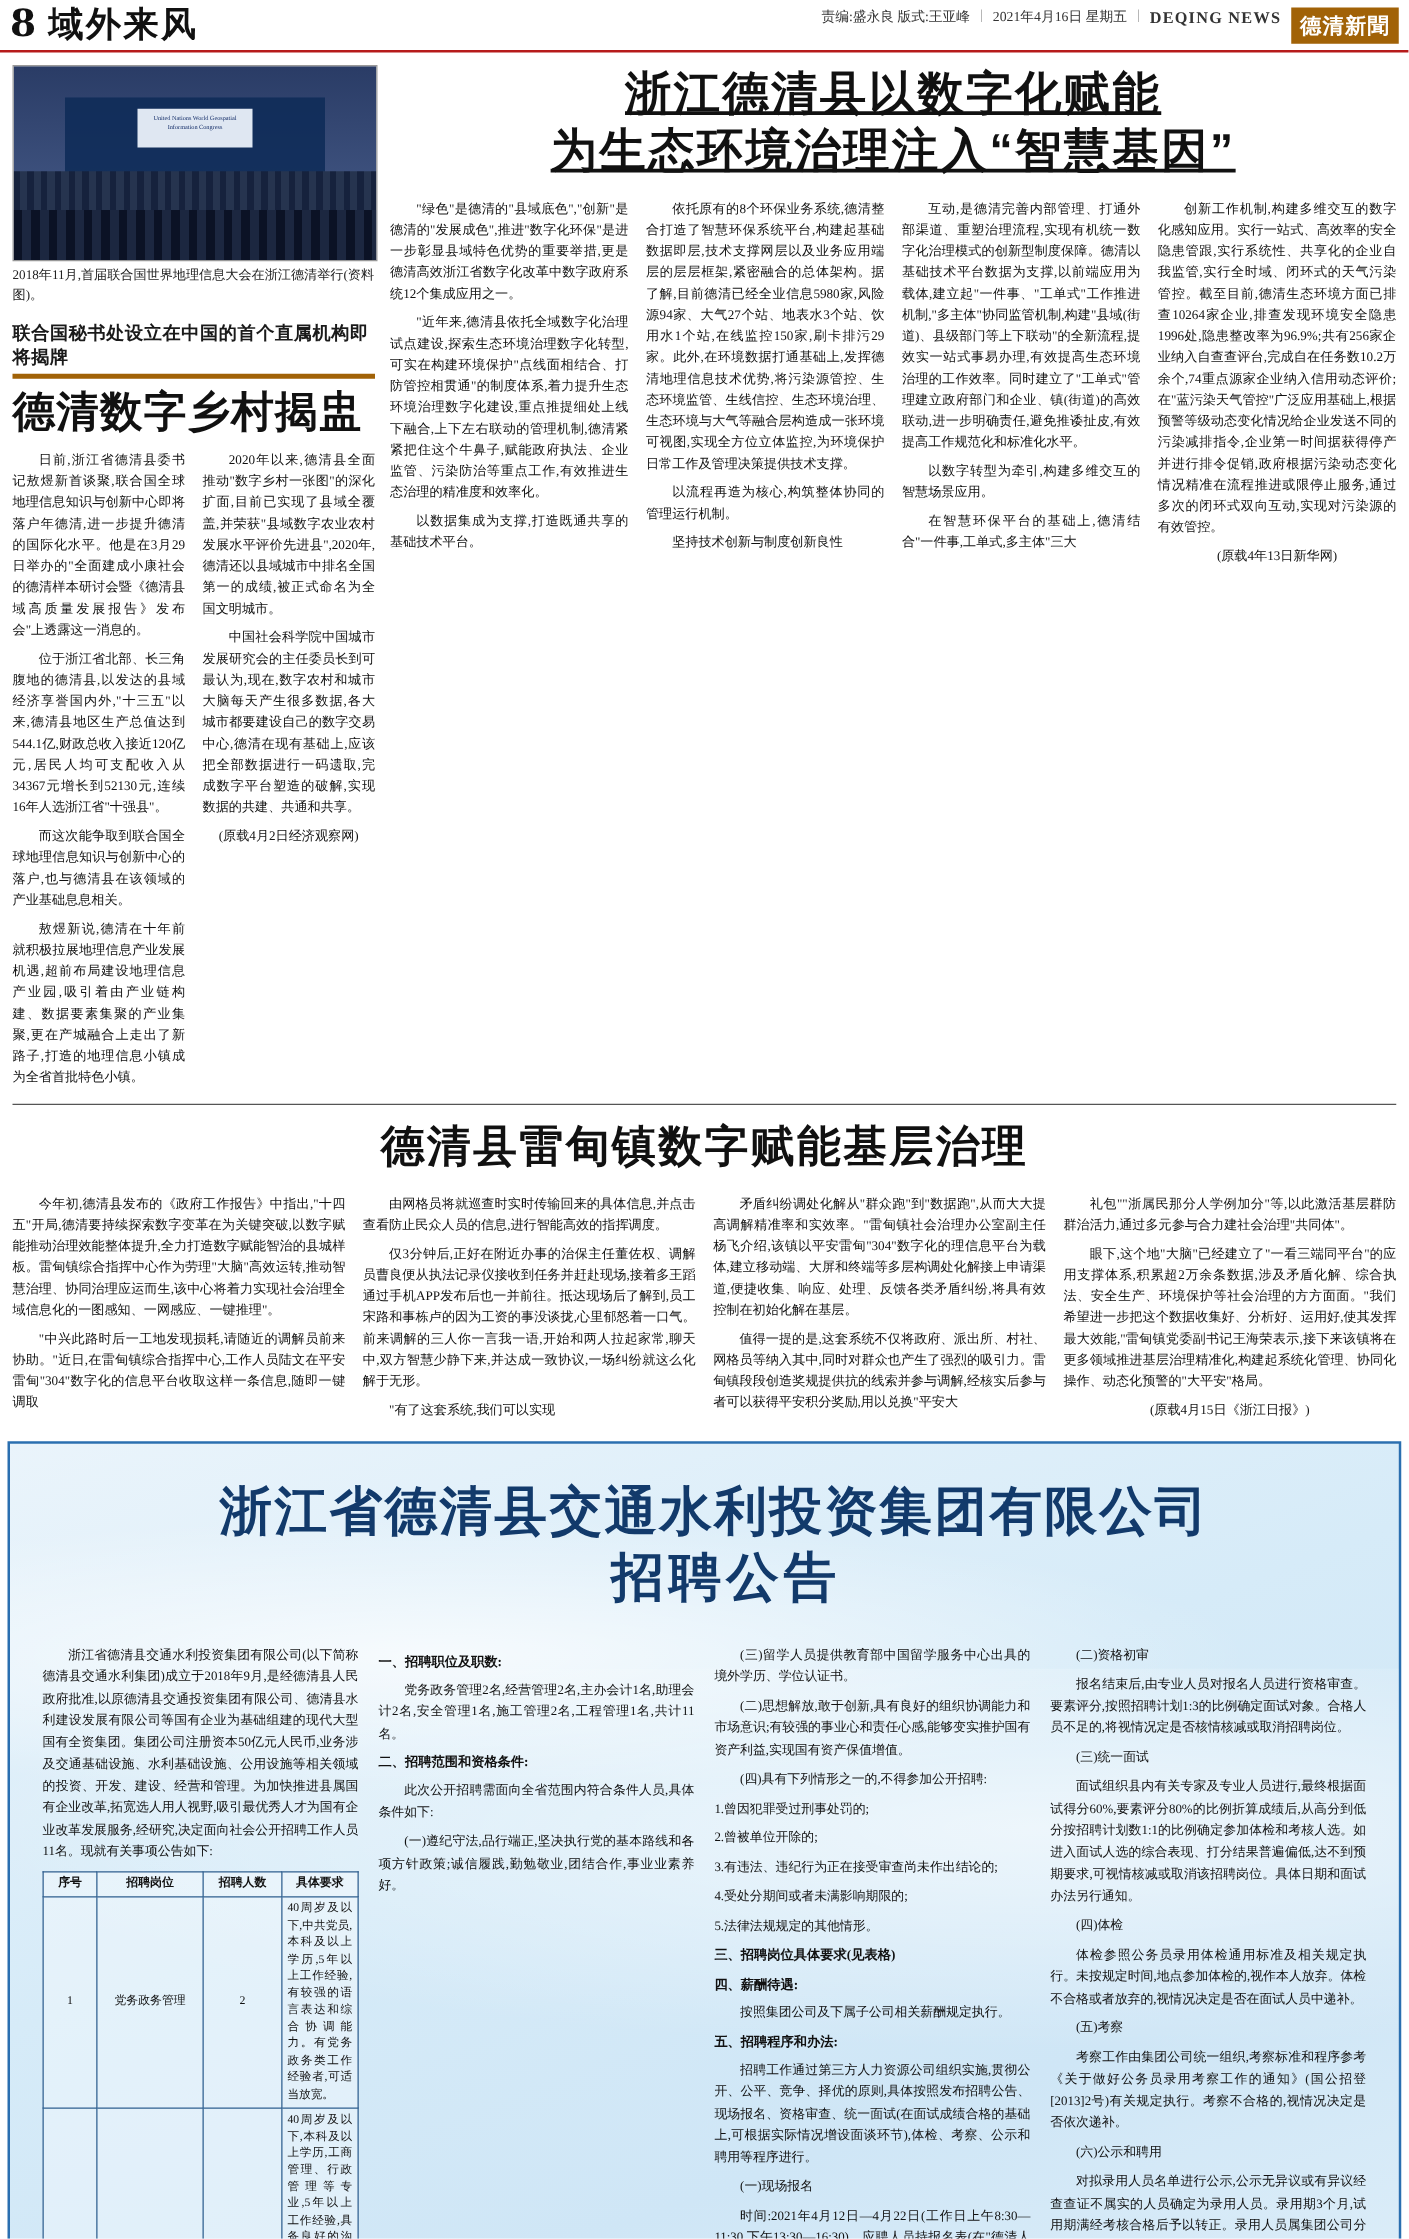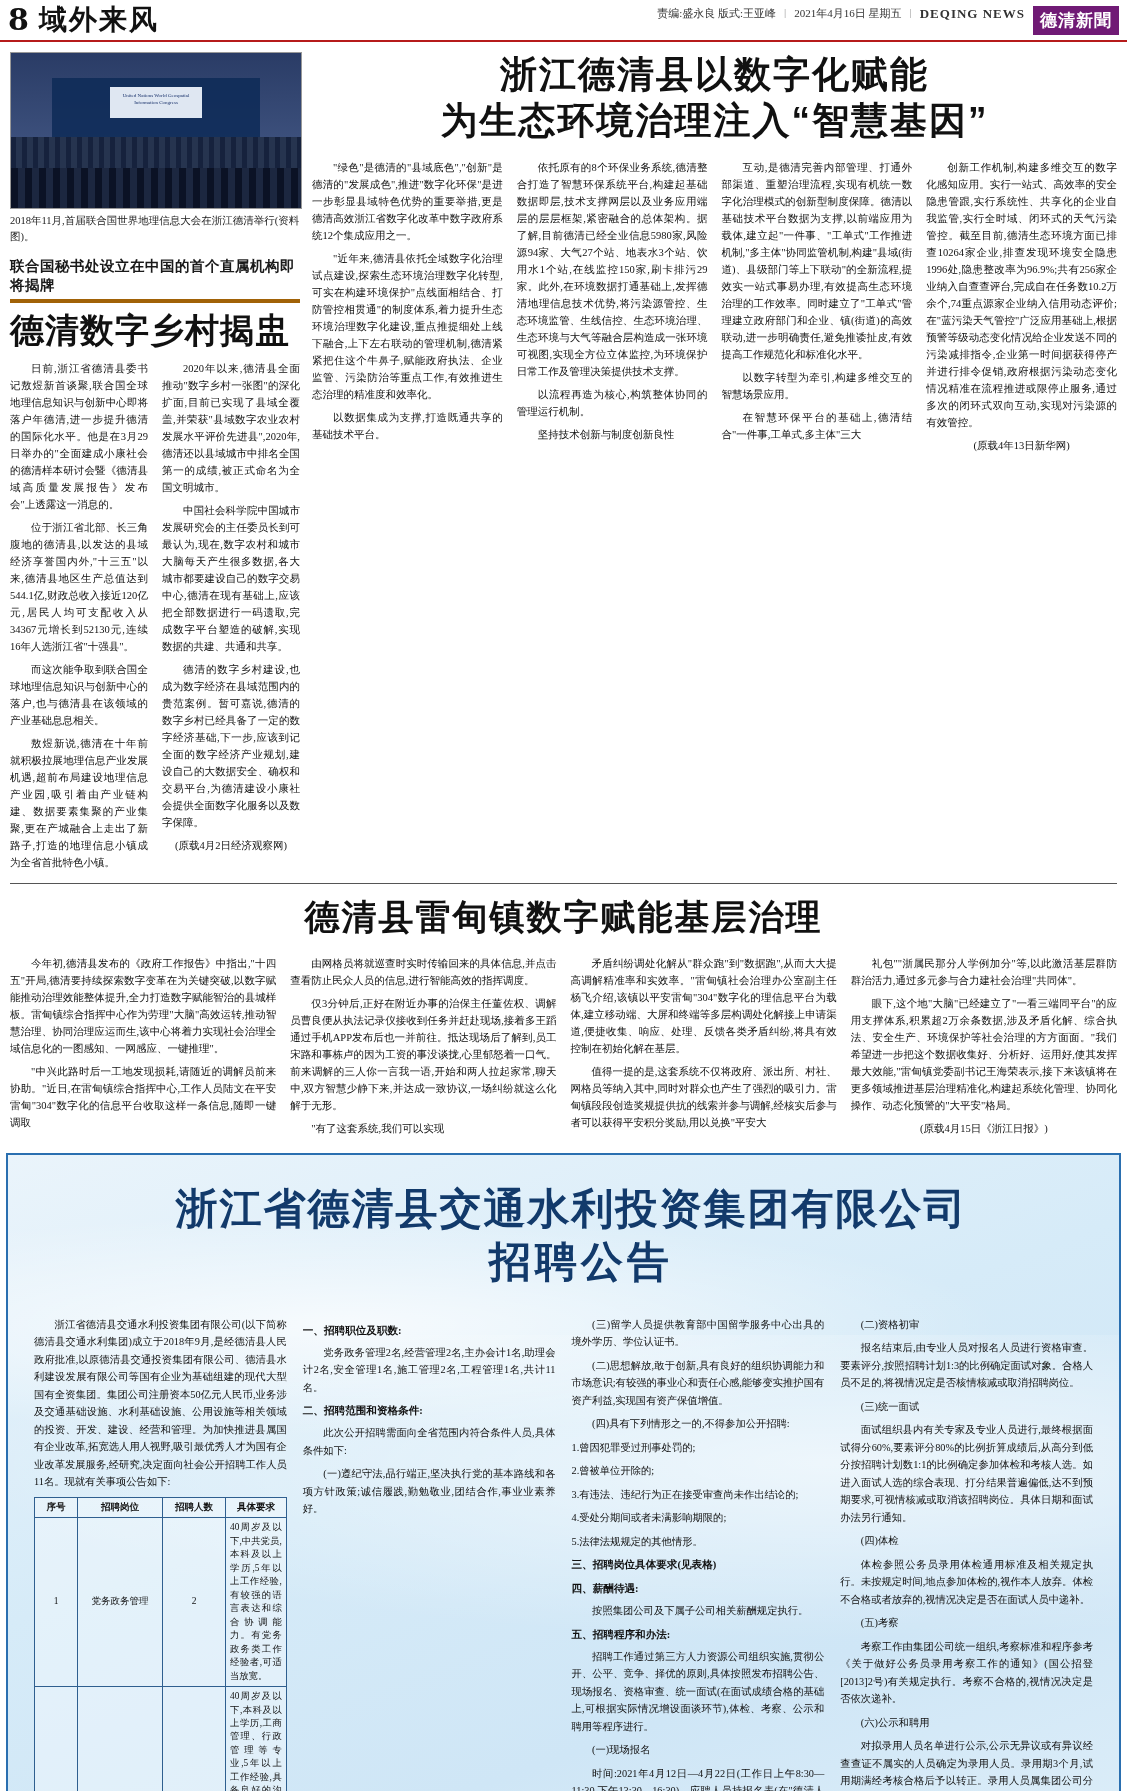--- a/index.html
+++ b/index.html
@@ -6,39 +6,39 @@
   body{width:1127px;font-family:"Liberation Serif",serif;color:#111;}
   .page{width:1127px;height:1791px;position:relative;overflow:hidden;background:#fff;}
 
   
   .masthead{height:40px;border-bottom:2px solid #b61b1b;display:flex;align-items:center;padding:0 8px;}
   .page-num{font-family:"DejaVu Serif",serif;font-size:30px;font-weight:bold;color:#111;margin-right:10px;line-height:1;}
   .section-title{font-size:28px;font-weight:bold;letter-spacing:2px;font-family:"Liberation Sans",sans-serif;}
   .masthead-right{margin-left:auto;display:flex;align-items:flex-start;gap:8px;font-size:11px;color:#333;}
   .masthead-right .sep{color:#999;}
   .deqing-en{font-family:"Liberation Serif",serif;font-weight:bold;font-size:13px;letter-spacing:1px;}
-  .logo-box{background:#701a75;color:#fff;font-size:17px;font-weight:bold;padding:3px 7px;letter-spacing:1px;}
+  .logo-box{background:#a16207;color:#fff;font-size:17px;font-weight:bold;padding:3px 7px;letter-spacing:1px;}
 
   
   .top-zone{display:flex;padding:10px 10px 0 10px;gap:12px;}
   .left-col{width:290px;flex:0 0 290px;}
   .photo{width:290px;height:155px;background:linear-gradient(#2a3c66,#4a5f8d);position:relative;overflow:hidden;border:1px solid #999;}
   .photo .stage{position:absolute;left:14%;top:16%;width:72%;height:40%;background:#0d2a57;opacity:.85;}
   .photo .screen{position:absolute;left:34%;top:22%;width:32%;height:20%;background:#dfe7f2;}
   .photo .crowd{position:absolute;left:0;bottom:0;width:100%;height:46%;
       background:repeating-linear-gradient(90deg,#16223d 0 5px,#26344f 5px 11px);}
   .photo .crowd2{position:absolute;left:0;bottom:0;width:100%;height:26%;
       background:repeating-linear-gradient(90deg,#0b1225 0 7px,#1c2740 7px 14px);}
   .photo .txt{position:absolute;left:35%;top:25%;width:30%;text-align:center;color:#17306a;font-size:5px;line-height:1.5;}
   .caption{font-size:10.5px;line-height:1.5;margin-top:4px;color:#222;}
   .shoulder{margin-top:12px;font-size:14.5px;font-weight:bold;color:#1a1a1a;letter-spacing:.5px;border-bottom:4px solid #a16207;padding-bottom:4px;font-family:"Liberation Sans",sans-serif;}
   .headline2{font-size:34px;font-weight:bold;letter-spacing:1px;margin-top:8px;line-height:1.15;font-family:"Liberation Sans",sans-serif;}
 
   .right-col{flex:1;}
-  .headline1{font-size:37px;font-weight:bold;text-align:center;line-height:1.25;letter-spacing:2px;font-family:"Liberation Sans",sans-serif;}
+  .headline1{font-size:37px;font-weight:bold;text-align:center;line-height:1.25;letter-spacing:2px;font-family:"Liberation Sans",sans-serif;text-decoration:underline;}
   .headline1 .l2{display:block;}
 
   .body-cols{display:flex;gap:14px;margin-top:14px;}
   .body-cols .col{flex:1;font-size:10.5px;line-height:1.62;text-align:justify;}
   .body-cols .col p{margin:0 0 6px 0;text-indent:2em;}
   .src{text-align:center;font-size:10.5px;margin-top:4px;}
 
   .left-body{display:flex;gap:14px;margin-top:10px;}
   .left-body .col{flex:1;font-size:10.5px;line-height:1.62;text-align:justify;}
   .left-body .col p{margin:0 0 6px 0;text-indent:2em;}
@@ -108,21 +108,20 @@
       <div class="left-body">
         <div class="col">
           <p>日前,浙江省德清县委书记敖煜新首谈聚,联合国全球地理信息知识与创新中心即将落户年德清,进一步提升德清的国际化水平。他是在3月29日举办的"全面建成小康社会的德清样本研讨会暨《德清县域高质量发展报告》发布会"上透露这一消息的。</p>
           <p>位于浙江省北部、长三角腹地的德清县,以发达的县域经济享誉国内外,"十三五"以来,德清县地区生产总值达到544.1亿,财政总收入接近120亿元,居民人均可支配收入从34367元增长到52130元,连续16年人选浙江省"十强县"。</p>
           <p>而这次能争取到联合国全球地理信息知识与创新中心的落户,也与德清县在该领域的产业基础息息相关。</p>
           <p>敖煜新说,德清在十年前就积极拉展地理信息产业发展机遇,超前布局建设地理信息产业园,吸引着由产业链构建、数据要素集聚的产业集聚,更在产城融合上走出了新路子,打造的地理信息小镇成为全省首批特色小镇。</p>
         </div>
         <div class="col">
           <p>2020年以来,德清县全面推动"数字乡村一张图"的深化扩面,目前已实现了县域全覆盖,并荣获"县域数字农业农村发展水平评价先进县",2020年,德清还以县域城市中排名全国第一的成绩,被正式命名为全国文明城市。</p>
           <p>中国社会科学院中国城市发展研究会的主任委员长到可最认为,现在,数字农村和城市大脑每天产生很多数据,各大城市都要建设自己的数字交易中心,德清在现有基础上,应该把全部数据进行一码遗取,完成数字平台塑造的破解,实现数据的共建、共通和共享。</p>
-          <p>德清的数字乡村建设,也成为数字经济在县域范围内的贵范案例。暂可嘉说,德清的数字乡村已经具备了一定的数字经济基础,下一步,应该到记全面的数字经济产业规划,建设自己的大数据安全、确权和交易平台,为德清建设小康社会提供全面数字化服务以及数字保障。</p>
           <div class="src">(原载4月2日经济观察网)</div>
         </div>
       </div>
     </div>
 
     <div class="right-col">
       <div class="headline1">
         <span>浙江德清县以数字化赋能</span>
         <span class="l2">为生态环境治理注入“智慧基因”</span>
       </div>

